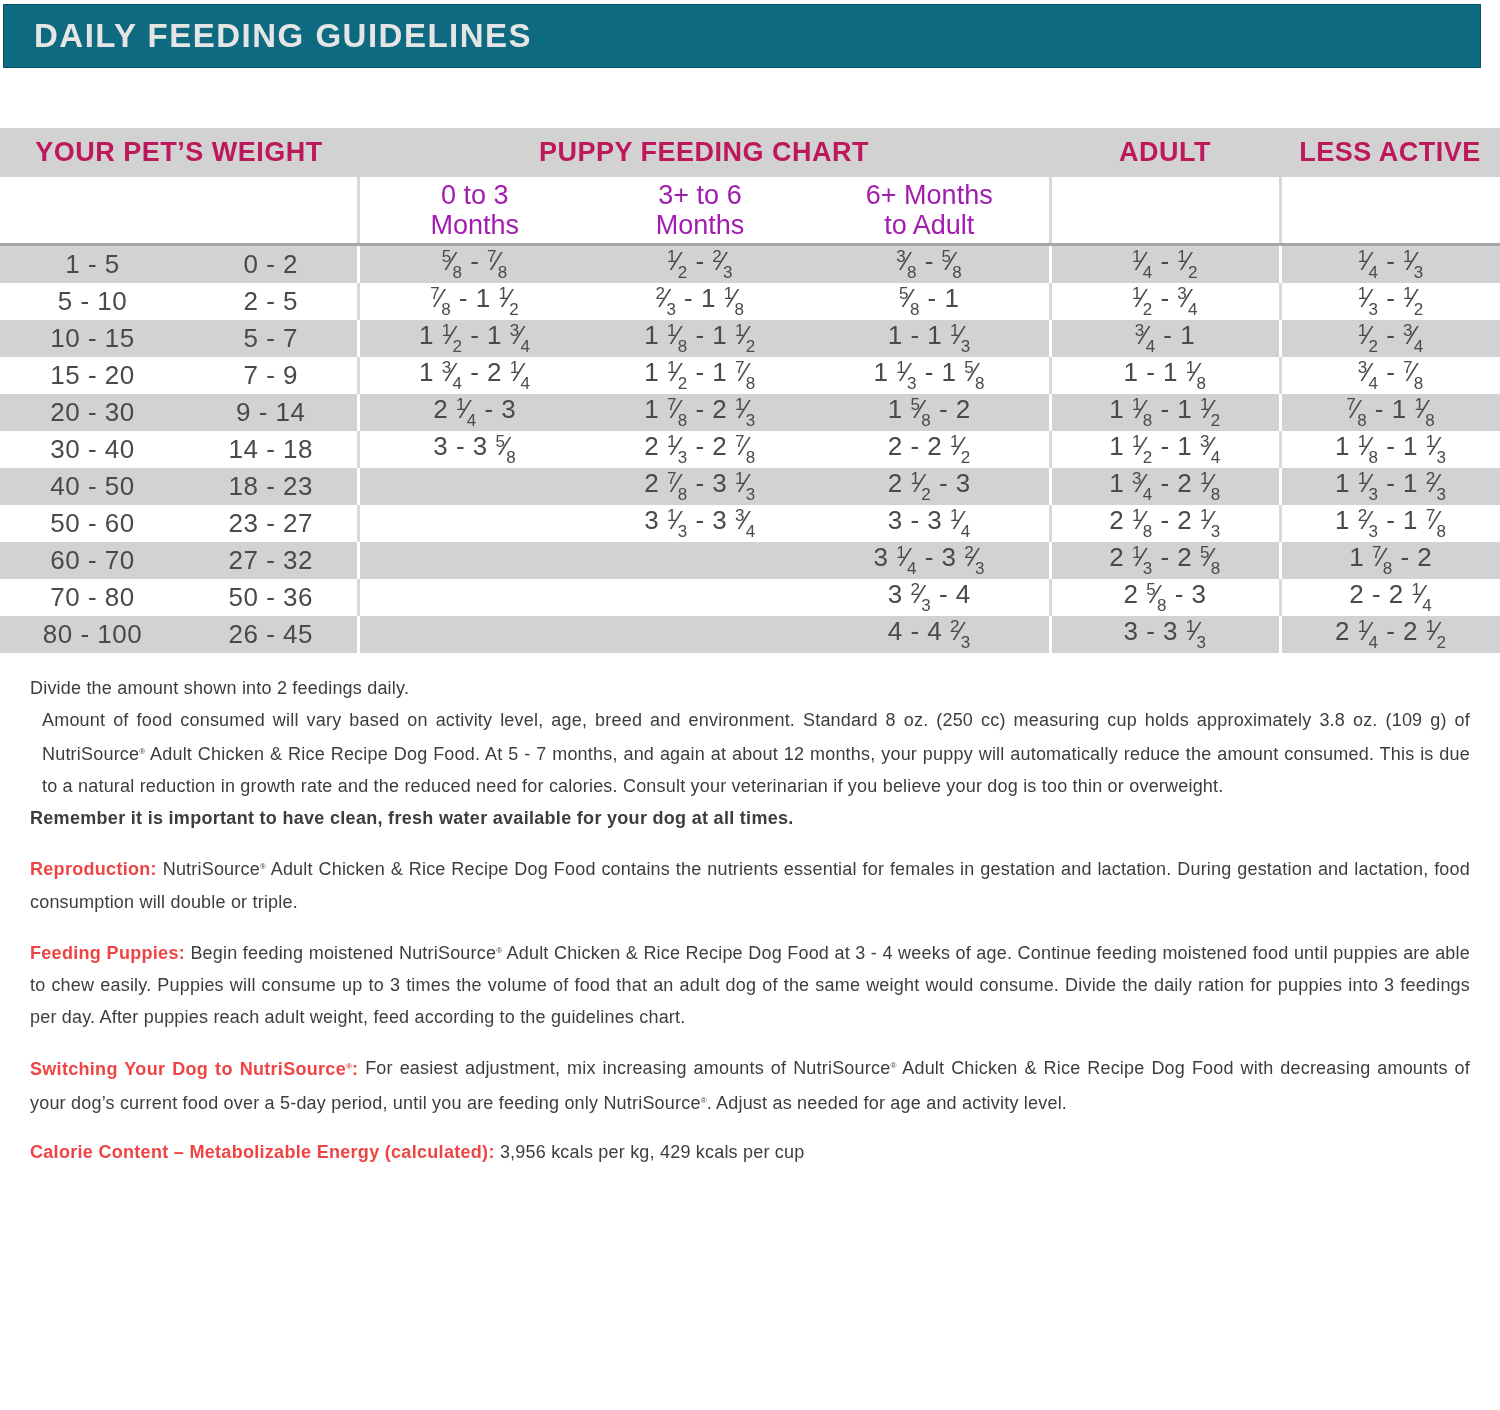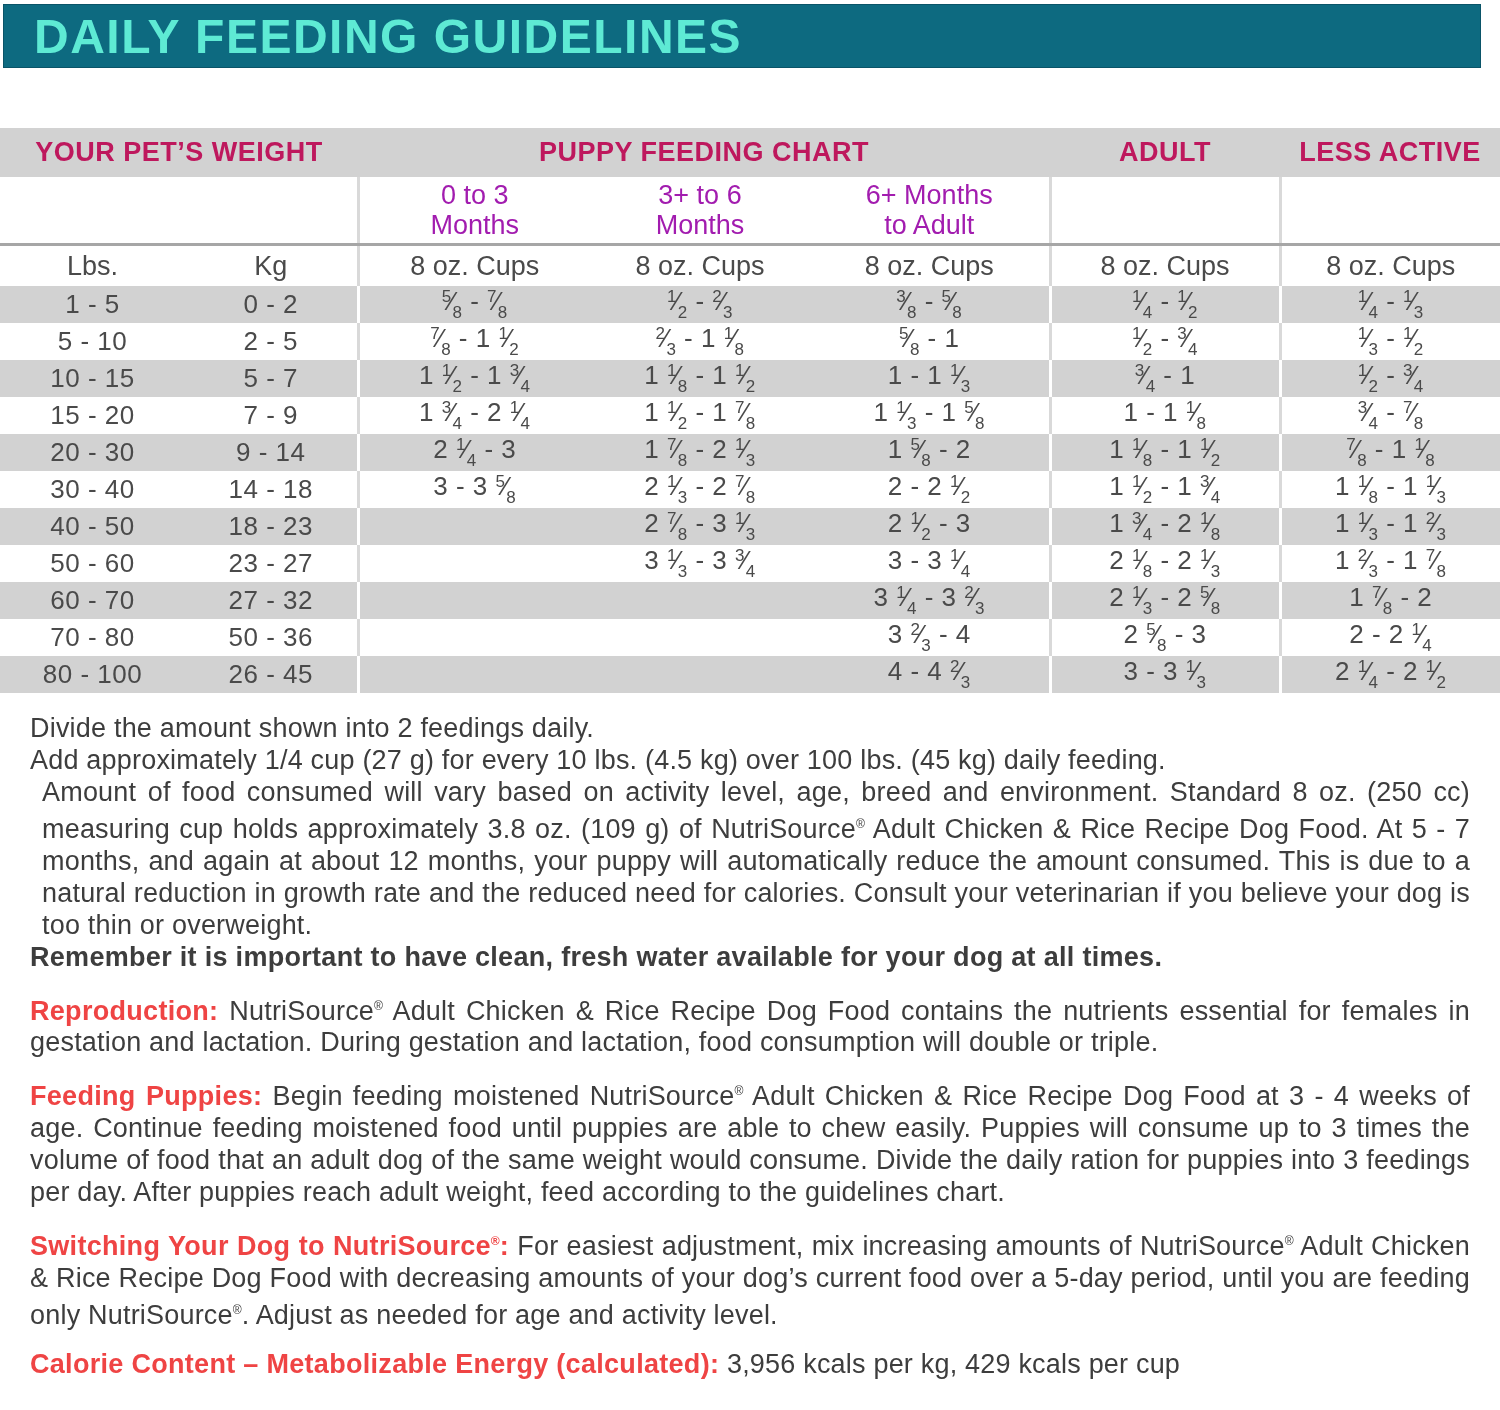--- a/index.html
+++ b/index.html
@@ -7,21 +7,21 @@
     width:1500px;height:1410px;overflow:hidden;background:#ffffff;
     font-family:"Liberation Sans","DejaVu Sans",sans-serif;
     -webkit-font-smoothing:antialiased;
   }
   .banner{
     margin:4px 0 0 3px;width:1478px;height:64px;background:#0d6a80;
     display:flex;align-items:center;box-sizing:border-box;padding-left:30px;
     border:1px solid #0a5468;
   }
   .banner .banner-text{
-    color:#5eead4;font-weight:bold;font-size:48px;letter-spacing:1.5px;
+    color:#e5e5e5;font-weight:bold;font-size:33px;letter-spacing:1.5px;
   }
   table.feed{
     margin-top:60px;width:1500px;border-collapse:collapse;table-layout:fixed;
   }
   table.feed th,table.feed td{
     padding:0;text-align:center;vertical-align:middle;font-weight:normal;
   }
   tr.group-row th{
     background:#d2d2d2;height:49px;font-size:27px;font-weight:bold;
     letter-spacing:0.5px;color:#be185d;
@@ -40,21 +40,21 @@
   tbody.feed-body tr:nth-child(even){background:#ffffff;}
   .colsep{border-left:3px solid #d9d9d9;}
   tbody.feed-body tr:nth-child(odd) .colsep{border-left-color:#ffffff;}
   
   .fr{white-space:nowrap;}
   .fr .n{font-size:17px;vertical-align:8px;margin-right:-2px;}
   .fr .s{font-size:26px;}
   .fr .d{font-size:17px;vertical-align:-8px;margin-left:-2px;}
   
   .copy{
-    margin:19px 30px 0 30px;font-size:27px;line-height:32px;color:#3d3d3d;
+    margin:19px 30px 0 30px;font-size:18px;line-height:32px;color:#3d3d3d;
     letter-spacing:0.2px;
   }
   .note-line{text-align:left;}
   .note-line.just{text-align:justify;margin-left:12px;}
   .note-line.bold{font-weight:bold;letter-spacing:0.3px;}
   .section{margin:17px 0 0 0;text-align:justify;}
   .section strong{font-weight:bold;letter-spacing:0.3px;color:#ef4444;}
   sup.rg{font-size:0.45em;vertical-align:0.8em;letter-spacing:0;}
 </style>
 </head>
@@ -85,29 +85,20 @@
       <th colspan="2"></th>
       <th class="colsep">0 to 3
 Months</th>
       <th>3+ to 6
 Months</th>
       <th>6+ Months
 to Adult</th>
       <th class="colsep"></th>
       <th class="colsep"></th>
     </tr>
-    <tr class="unit-row">
-      <th>Lbs.</th>
-      <th>Kg</th>
-      <th class="colsep">8 oz. Cups</th>
-      <th>8 oz. Cups</th>
-      <th>8 oz. Cups</th>
-      <th class="colsep">8 oz. Cups</th>
-      <th class="colsep">8 oz. Cups</th>
-    </tr>
   </thead>
   <tbody class="feed-body">
       <tr>
         <td>1 - 5</td>
         <td>0 - 2</td>
         <td class="colsep"><span class="fr"><span class="n">5</span><span class="s">⁄</span><span class="d">8</span></span> - <span class="fr"><span class="n">7</span><span class="s">⁄</span><span class="d">8</span></span></td>
         <td><span class="fr"><span class="n">1</span><span class="s">⁄</span><span class="d">2</span></span> - <span class="fr"><span class="n">2</span><span class="s">⁄</span><span class="d">3</span></span></td>
         <td><span class="fr"><span class="n">3</span><span class="s">⁄</span><span class="d">8</span></span> - <span class="fr"><span class="n">5</span><span class="s">⁄</span><span class="d">8</span></span></td>
         <td class="colsep"><span class="fr"><span class="n">1</span><span class="s">⁄</span><span class="d">4</span></span> - <span class="fr"><span class="n">1</span><span class="s">⁄</span><span class="d">2</span></span></td>
         <td class="colsep"><span class="fr"><span class="n">1</span><span class="s">⁄</span><span class="d">4</span></span> - <span class="fr"><span class="n">1</span><span class="s">⁄</span><span class="d">3</span></span></td>
@@ -201,21 +192,20 @@
         <td>4 - 4 <span class="fr"><span class="n">2</span><span class="s">⁄</span><span class="d">3</span></span></td>
         <td class="colsep">3 - 3 <span class="fr"><span class="n">1</span><span class="s">⁄</span><span class="d">3</span></span></td>
         <td class="colsep">2 <span class="fr"><span class="n">1</span><span class="s">⁄</span><span class="d">4</span></span> - 2 <span class="fr"><span class="n">1</span><span class="s">⁄</span><span class="d">2</span></span></td>
       </tr>
     </tbody>
 </table>
 
 <div class="copy">
   <div id="notes-block">
       <div class="note-line">Divide the amount shown into 2 feedings daily.</div>
-      <div class="note-line">Add approximately 1/4 cup (27 g) for every 10 lbs. (4.5 kg) over 100 lbs. (45 kg) daily feeding.</div>
       <div class="note-line just">Amount of food consumed will vary based on activity level, age, breed and environment. Standard 8 oz. (250 cc) measuring cup holds approximately 3.8 oz. (109 g) of NutriSource<sup class="rg">®</sup> Adult Chicken &amp; Rice Recipe Dog Food. At 5 - 7 months, and again at about 12 months, your puppy will automatically reduce the amount consumed. This is due to a natural reduction in growth rate and the reduced need for calories. Consult your veterinarian if you believe your dog is too thin or overweight.</div>
       <div class="note-line bold">Remember it is important to have clean, fresh water available for your dog at all times.</div>
     </div>
   <div id="sections-block">
       <p class="section"><strong>Reproduction:</strong> NutriSource<sup class="rg">®</sup> Adult Chicken &amp; Rice Recipe Dog Food contains the nutrients essential for females in gestation and lactation. During gestation and lactation, food consumption will double or triple.</p>
       <p class="section"><strong>Feeding Puppies:</strong> Begin feeding moistened NutriSource<sup class="rg">®</sup> Adult Chicken &amp; Rice Recipe Dog Food at 3 - 4 weeks of age. Continue feeding moistened food until puppies are able to chew easily. Puppies will consume up to 3 times the volume of food that an adult dog of the same weight would consume. Divide the daily ration for puppies into 3 feedings per day. After puppies reach adult weight, feed according to the guidelines chart.</p>
       <p class="section"><strong>Switching Your Dog to NutriSource<sup class="rg">®</sup>:</strong> For easiest adjustment, mix increasing amounts of NutriSource<sup class="rg">®</sup> Adult Chicken &amp; Rice Recipe Dog Food with decreasing amounts of your dog’s current food over a 5-day period, until you are feeding only NutriSource<sup class="rg">®</sup>. Adjust as needed for age and activity level.</p>
       <p class="section"><strong>Calorie Content – Metabolizable Energy (calculated):</strong> 3,956 kcals per kg, 429 kcals per cup</p>
     </div>
 </div>

